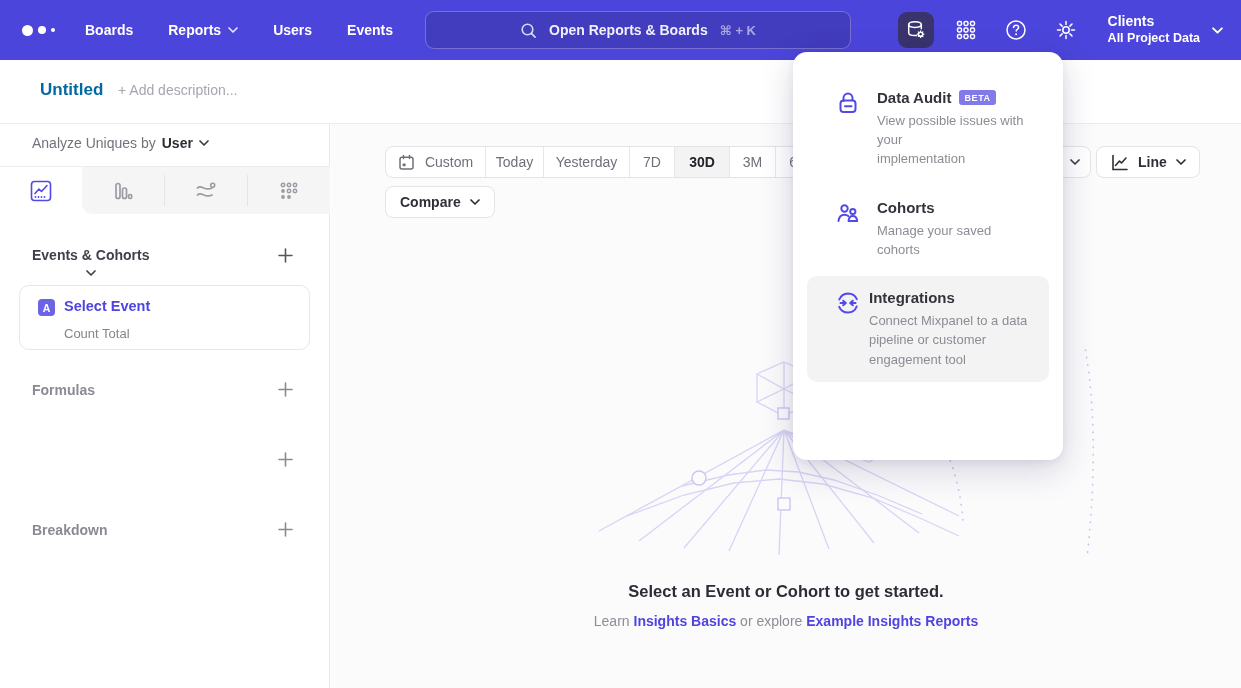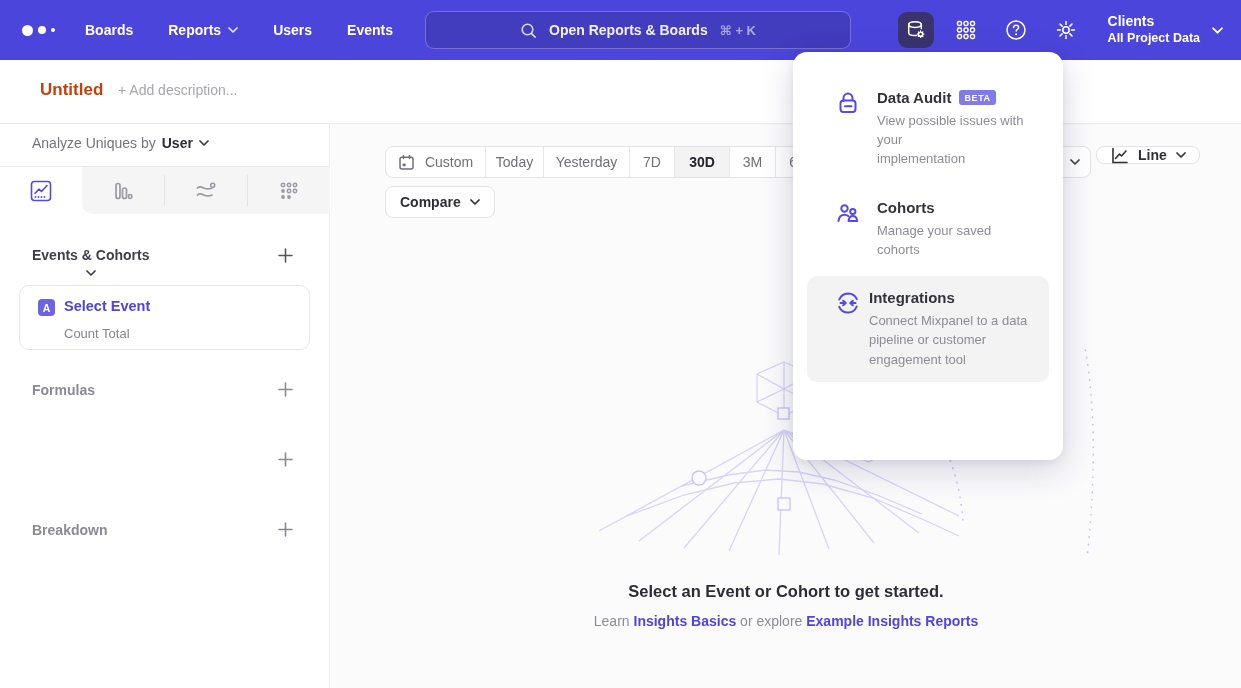--- a/index.html
+++ b/index.html
@@ -27,21 +27,21 @@
   .icon-btn { width:36px; height:36px; border-radius:9px; display:flex; align-items:center;
     justify-content:center; color:#fff; cursor:pointer; }
   .icon-btn.active { background:#39336E; }
   .project { display:flex; align-items:center; gap:12px; color:#fff; margin-left:10px; cursor:pointer; }
   .project .org { font-size:14px; font-weight:700; line-height:1.25; }
   .project .name { font-size:12.5px; font-weight:700; line-height:1.25; }
 
   
   .rheader { position:absolute; left:0; top:60px; width:1241px; height:64px; background:#fff;
     border-bottom:1px solid #ECECEF; }
-  .rtitle { position:absolute; left:40px; top:20px; font-size:17px; font-weight:700; color:#c2410c; cursor:text;text-align:right; }
+  .rtitle { position:absolute; left:40px; top:20px; font-size:17px; font-weight:700; color:#0369a1; cursor:text;text-align:right; }
   .rdesc { position:absolute; left:118px; top:22px; font-size:14px; color:#A6A6AF; cursor:text; }
   .hicon { position:absolute; top:79px; color:#3C3C46; cursor:pointer; }
   .hicon.copy { left:1071px; }
   .hicon.more { left:1114px; top:76px; font-size:18px; letter-spacing:2px; color:#33333C; font-weight:700; }
   .save-btn { position:absolute; left:1166px; top:73px; width:52px; height:29px; background:#BBB5F1;
     color:#fff; font-size:14px; font-weight:700; border:none; border-radius:6px; cursor:default;
     display:flex; align-items:center; justify-content:center; }
 
   
   .sidebar { position:absolute; left:0; top:124px; width:330px; height:564px; background:#fff;
@@ -78,21 +78,21 @@
     color:#6F6F79; border-right:1px solid #E7E7EA; cursor:pointer; padding:0 2px; }
   .seg-item:last-child { border-right:none; }
   .seg-item.selected { background:#F3F3F4; color:#23232B; font-weight:700; }
   .seg-item .cal { color:#6F6F79; }
   .compare-btn { position:absolute; left:54px; top:62px; height:32px; padding:0 14px; background:#fff;
     border:1px solid #E4E4E7; border-radius:8px; display:flex; align-items:center; gap:9px;
     font-size:14px; font-weight:600; color:#2F2F38; cursor:pointer; }
   .interval-btn { position:absolute; left:700px; top:22px; width:60px; height:32px; background:#fff;
     border:1px solid #E4E4E7; border-radius:8px; display:flex; align-items:center;
     justify-content:flex-end; padding-right:10px; color:#3C3C46; cursor:pointer; }
-  .line-btn { position:absolute; left:765px; top:22px; height:18px; padding:0 13px; background:#fff;
+  .line-btn { position:absolute; left:765px; top:22px; height:32px; padding:0 13px; background:#fff;
     border:1px solid #E4E4E7; border-radius:8px; display:flex; align-items:center; gap:9px;
     font-size:14px; font-weight:600; color:#2F2F38; cursor:pointer; }
   .empty-title { position:absolute; left:0; width:910px; top:458px; text-align:center;
     font-size:16.5px; font-weight:700; color:#2C2C35; }
   .empty-links { position:absolute; left:0; width:910px; top:489px; text-align:center;
     font-size:14px; color:#8D8D96; }
   .empty-links a { color:#4F44E0; font-weight:600; text-decoration:none; cursor:pointer; }
   .illus { position:absolute; left:258px; top:224px; }
 
   

